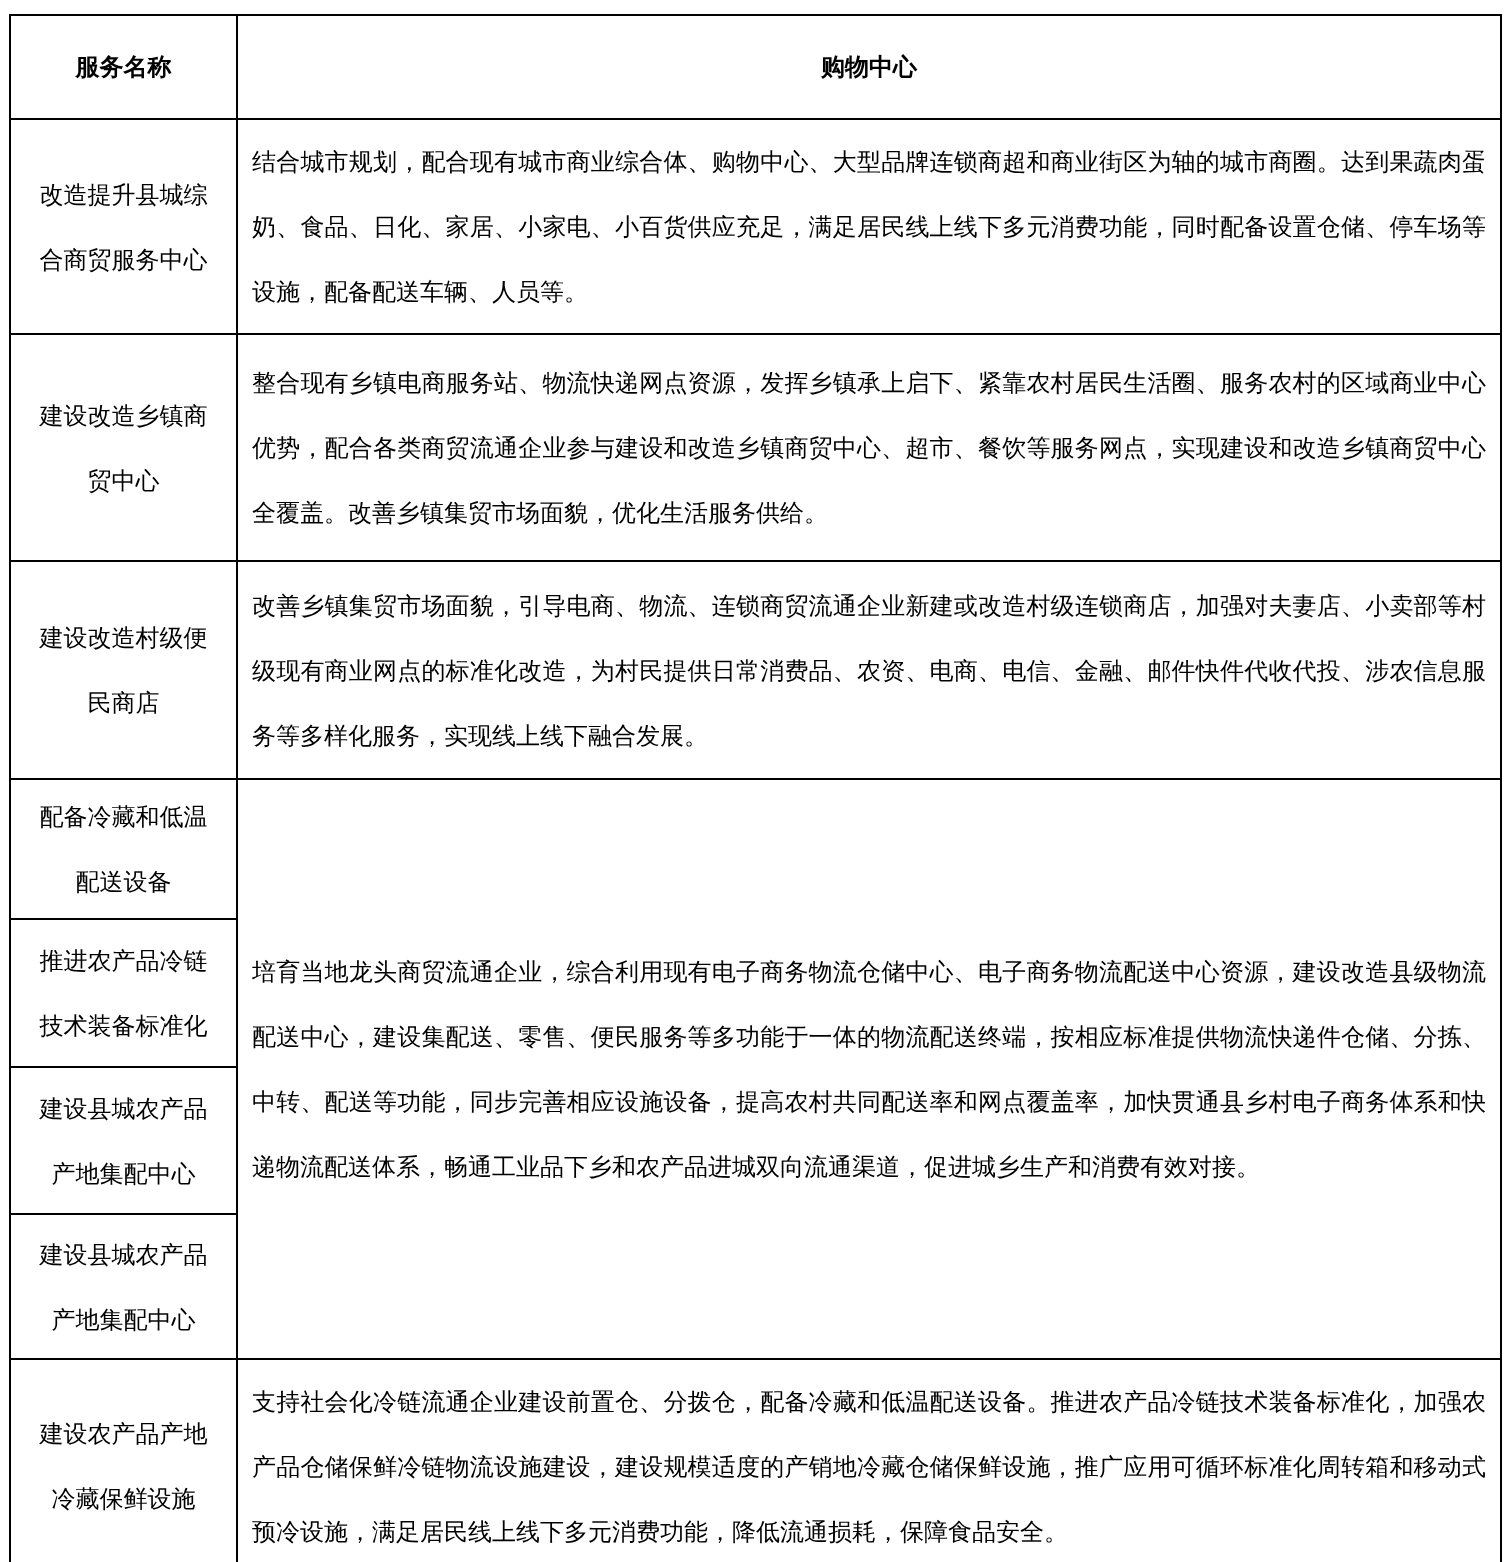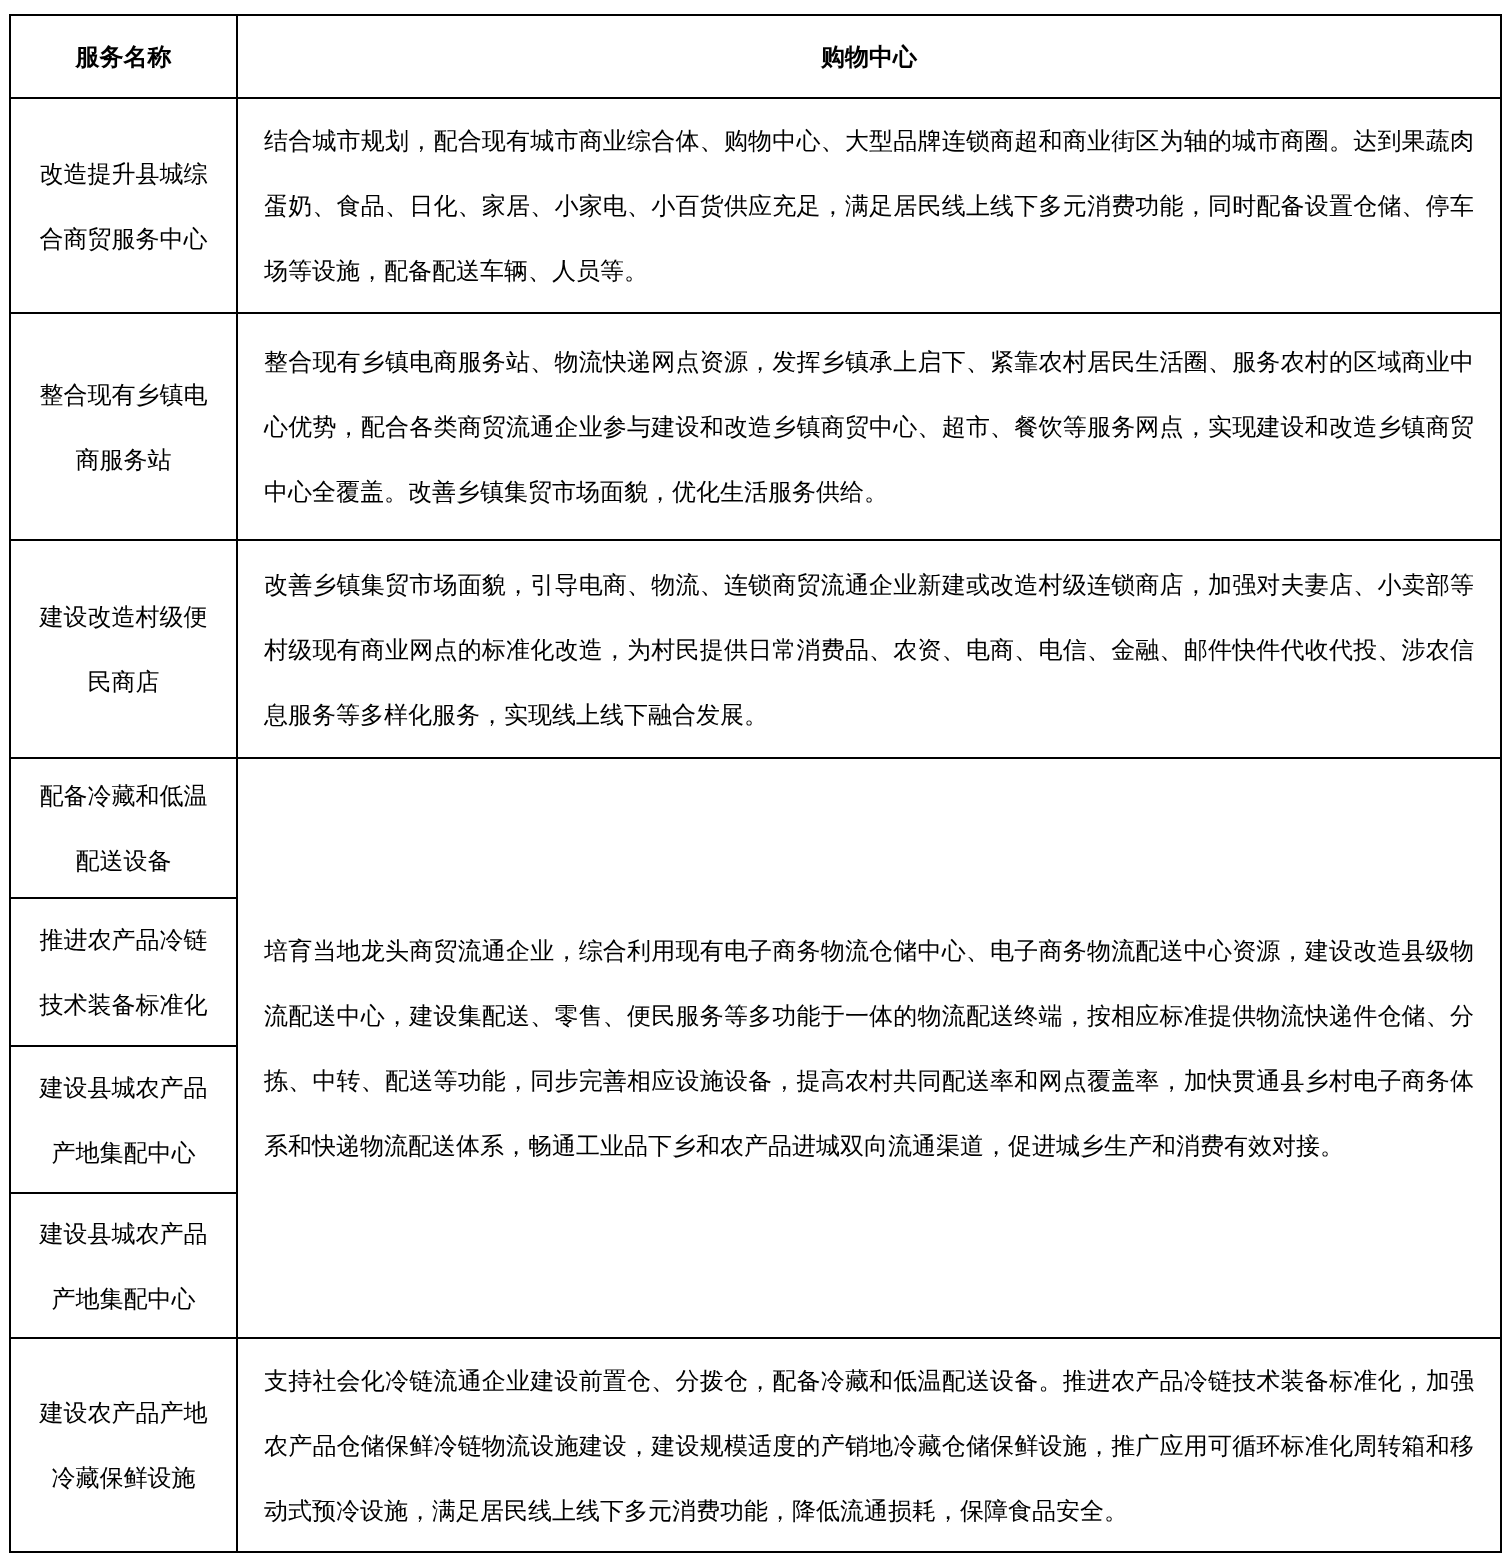--- a/index.html
+++ b/index.html
@@ -43,23 +43,23 @@
     padding: 0;
   }
   td.name {
     text-align: center;
     line-height: 65px;
     padding: 0 22px;
   }
   td.content {
     text-align: justify;
     line-height: 65px;
-    padding: 0 26px;
+    padding: 0 14px;
   }
-  tr.rh { height: 83px; }
+  tr.rh { height: 104px; }
   tr.r1 { height: 215px; }
   tr.r2 { height: 227px; }
   tr.r3 { height: 218px; }
   tr.r4 { height: 140px; }
   tr.r5 { height: 148px; }
   tr.r6 { height: 147px; }
   tr.r7 { height: 145px; }
   tr.r8 { height: 214px; }
 </style>
 </head>
@@ -76,21 +76,21 @@
         <th class="hdr">服务名称</th>
         <th class="hdr">购物中心</th>
       </tr>
 
       <tr class="r1">
         <td class="name">改造提升县城综合商贸服务中心</td>
         <td class="content">结合城市规划，配合现有城市商业综合体、购物中心、大型品牌连锁商超和商业街区为轴的城市商圈。达到果蔬肉蛋奶、食品、日化、家居、小家电、小百货供应充足，满足居民线上线下多元消费功能，同时配备设置仓储、停车场等设施，配备配送车辆、人员等。</td>
       </tr>
 
       <tr class="r2">
-        <td class="name">整合现有乡镇电商服务站</td>
+        <td class="name">建设改造乡镇商贸中心</td>
         <td class="content">整合现有乡镇电商服务站、物流快递网点资源，发挥乡镇承上启下、紧靠农村居民生活圈、服务农村的区域商业中心优势，配合各类商贸流通企业参与建设和改造乡镇商贸中心、超市、餐饮等服务网点，实现建设和改造乡镇商贸中心全覆盖。改善乡镇集贸市场面貌，优化生活服务供给。</td>
       </tr>
 
       <tr class="r3">
         <td class="name">建设改造村级便民商店</td>
         <td class="content">改善乡镇集贸市场面貌，引导电商、物流、连锁商贸流通企业新建或改造村级连锁商店，加强对夫妻店、小卖部等村级现有商业网点的标准化改造，为村民提供日常消费品、农资、电商、电信、金融、邮件快件代收代投、涉农信息服务等多样化服务，实现线上线下融合发展。</td>
       </tr>
 
       <tr class="r4">
         <td class="name">配备冷藏和低温配送设备</td>

